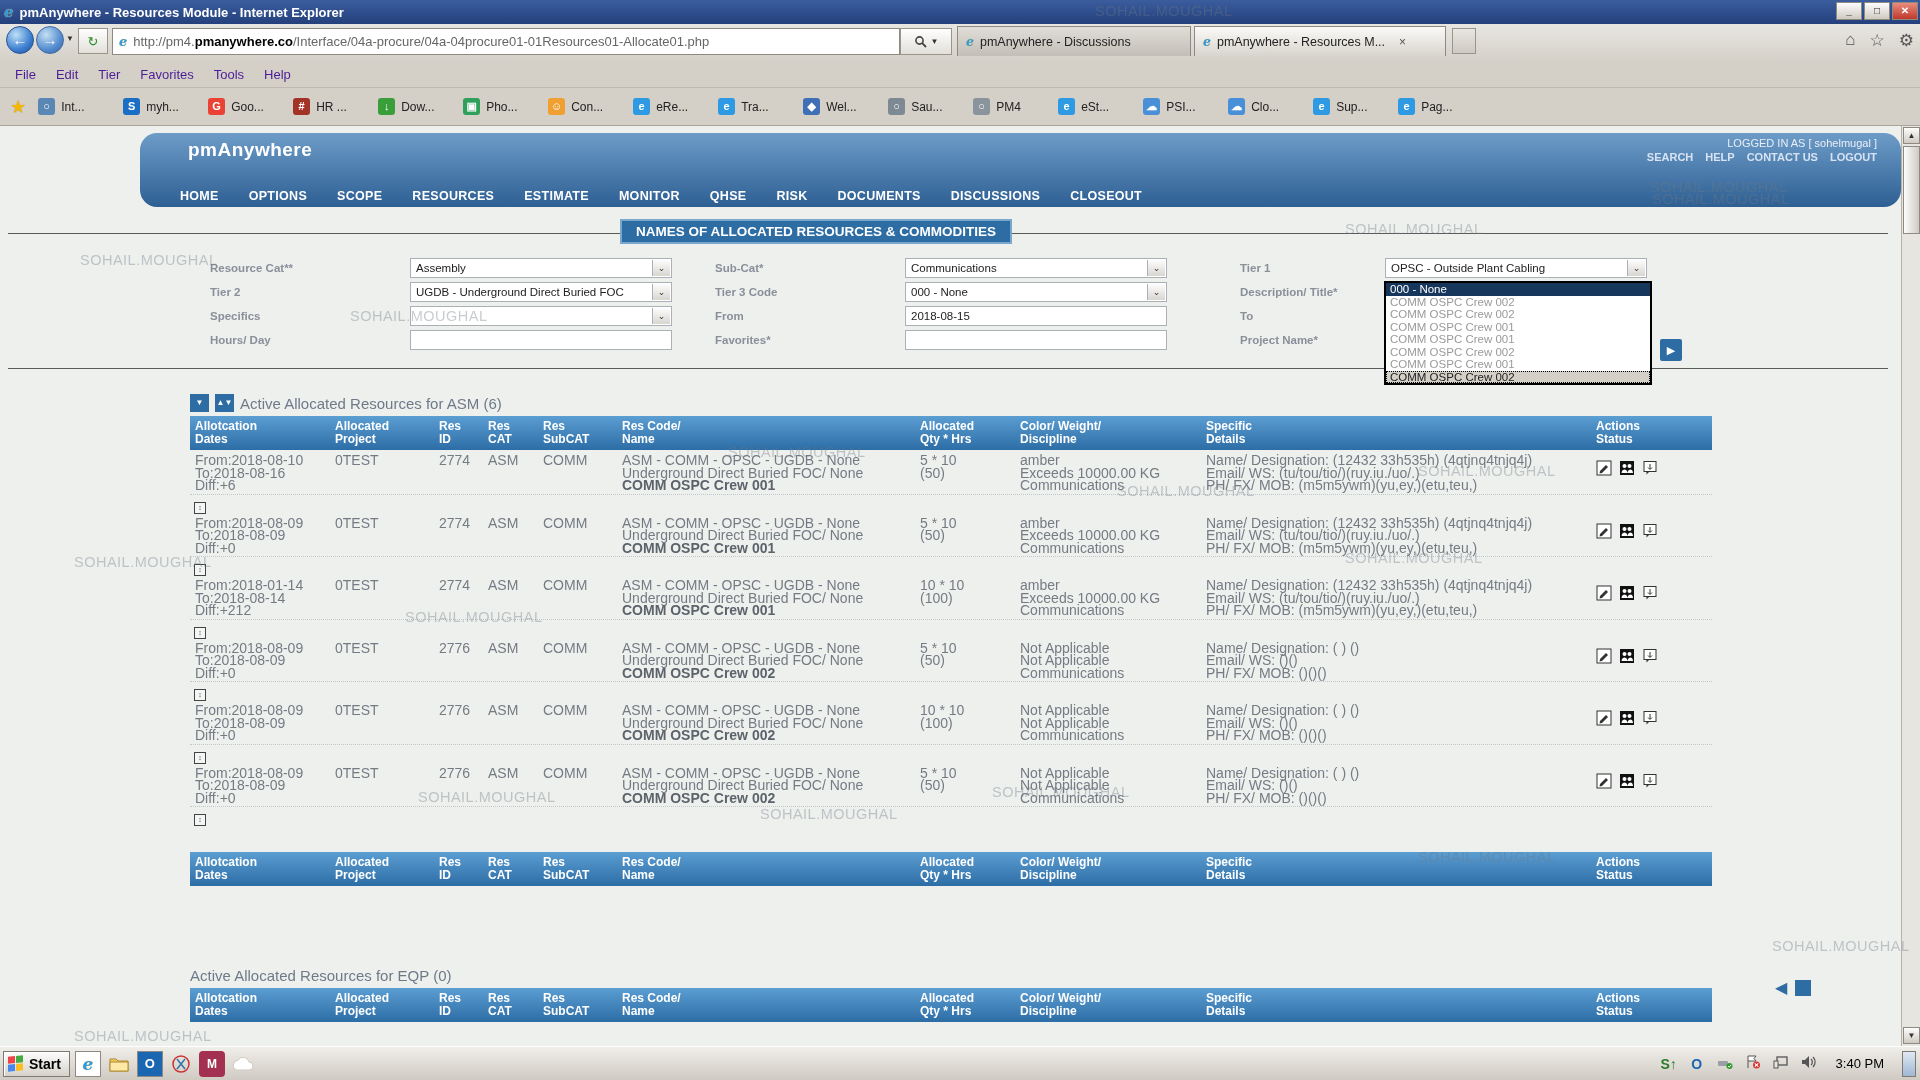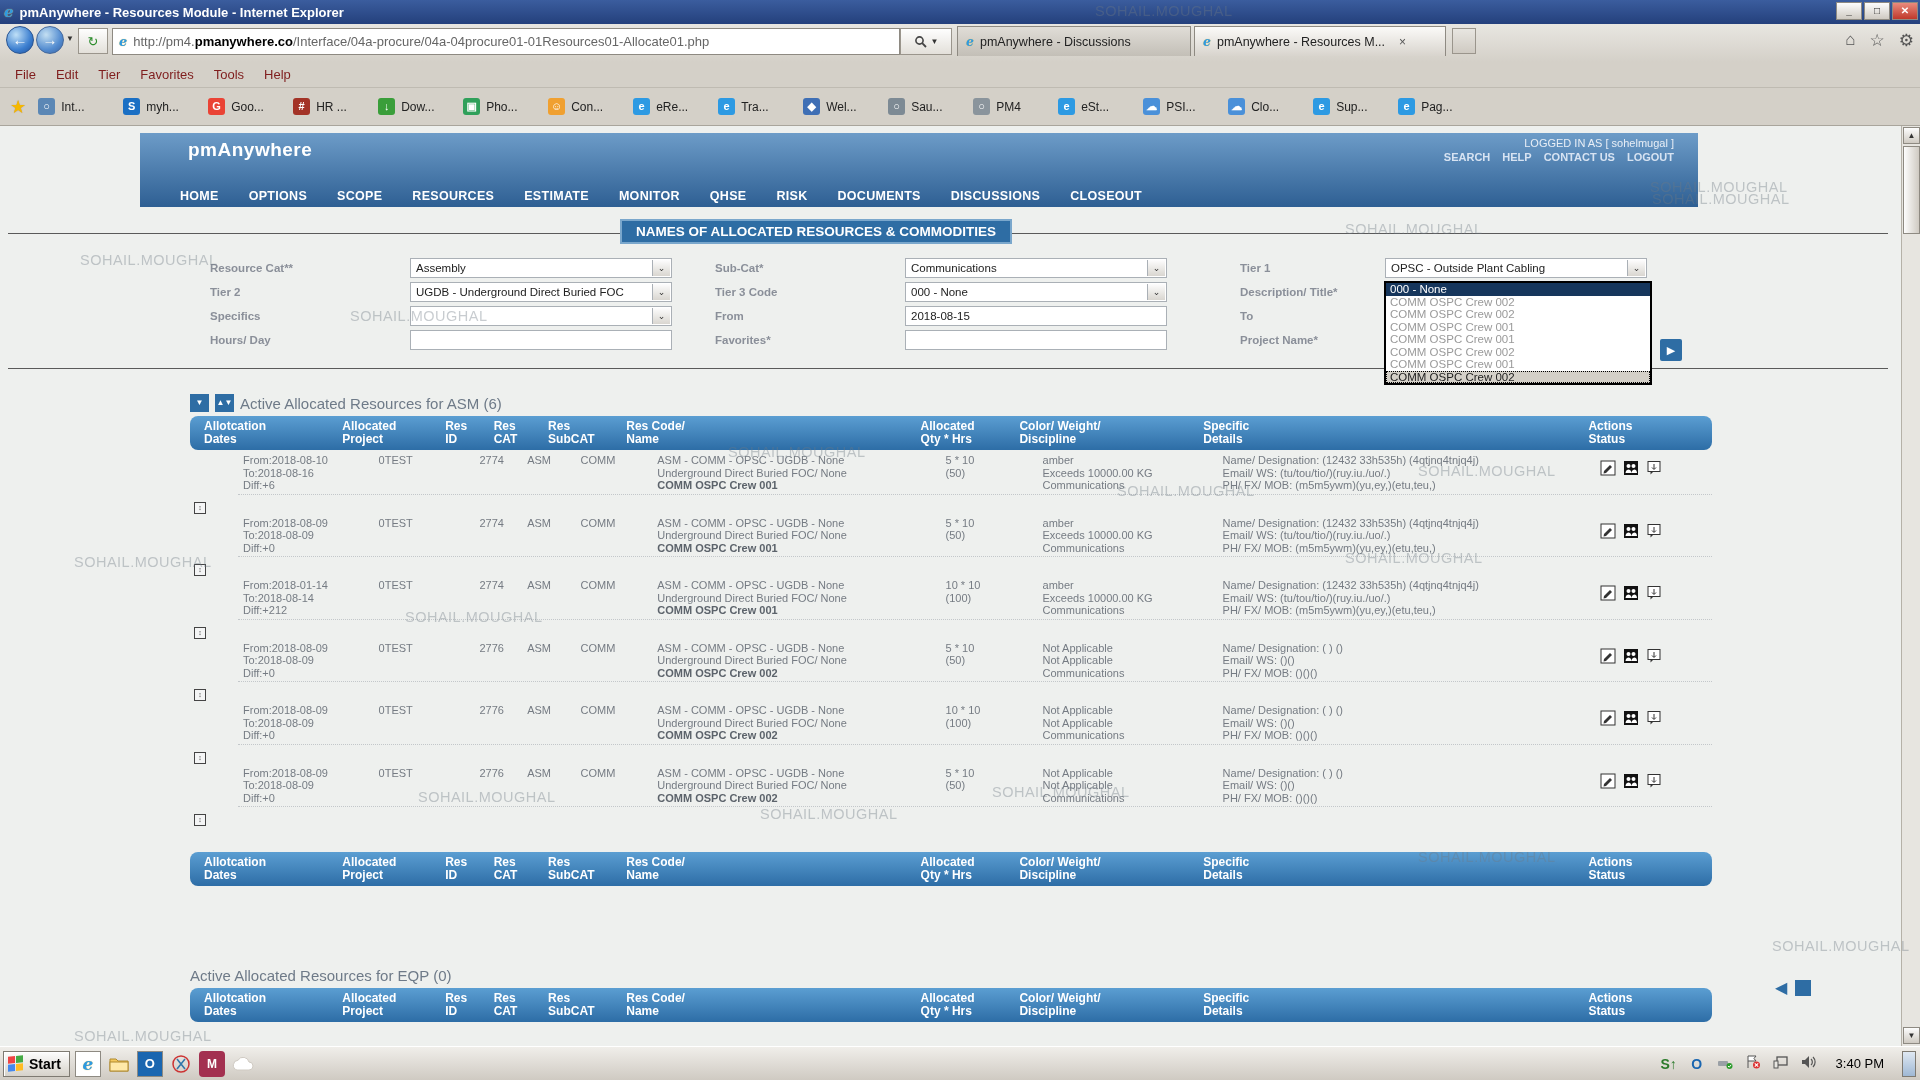--- a/index.html
+++ b/index.html
@@ -34,36 +34,36 @@
   .ie-e { display:inline-block; font-family:"DejaVu Serif", serif; font-style:italic; font-weight:bold;
     color:#2d9ae3; text-shadow:0 0 1px #f5c242; }
 
   .tab { top:26px; height:30px; background:linear-gradient(#e0ddd7,#c3bfb7); border:1px solid #8e8a82;
     border-bottom:none; display:flex; align-items:center; padding:0 8px; font-size:12.5px; color:#222; gap:6px; }
   .tab.active { background:linear-gradient(#fbfaf8,#d8d4cd); }
   .tab .close-x { color:#555; font-size:12px; margin-left:8px; }
   .chrome-icons { right:6px; top:30px; display:flex; gap:14px; font-size:17px; color:#555; }
 
   .menubar { left:0; top:62px; width:1920px; height:26px; background:#d4d0c8;
-    display:flex; align-items:center; gap:2px; font-size:13px; color:#7f1d1d; padding-left:6px;
+    display:flex; align-items:center; gap:2px; font-size:13px; color:#4c1d95; padding-left:6px;
     border-bottom:1px solid #bfbbb2; }
   .menubar span { padding:3px 9px; }
 
   .favbar { left:0; top:88px; width:1920px; height:38px; background:#d4d0c8;
     display:flex; align-items:center; padding-left:6px; border-bottom:1px solid #a9a59c; }
   .fav-star { color:#f5b800; font-size:18px; margin:0 10px 0 4px; text-shadow:0 0 1px #a87; }
   .fav-item { display:flex; align-items:center; gap:6px; font-size:12px; color:#222; width:85px; padding:4px 2px; }
   .favicon { width:17px; height:17px; border-radius:3px; display:inline-block; text-align:center;
     line-height:16px; font-size:11px; color:#fff; font-weight:bold; flex:none; }
 
   
   #viewport { left:0; top:126px; width:1901px; height:920px; background:#eef0ee; overflow:hidden; }
 
-  .appheader { left:140px; top:7px; width:1558px; height:74px;
-    background:linear-gradient(#6d9cc8,#2e5f93); }
+  .appheader { left:140px; top:7px; width:1761px; height:74px;
+    background:linear-gradient(#6d9cc8,#2e5f93);border-radius:17px; }
   .applogo { left:48px; top:6px; color:#fff; font-size:19px; font-weight:bold; letter-spacing:.5px; }
   .loggedin { right:24px; top:4px; color:#e8eef6; font-size:11px; text-align:right; }
   .toplinks { right:24px; top:18px; color:#d7e3f2; font-size:11px; font-weight:bold; display:flex; gap:12px; }
   .mainnav { left:40px; bottom:4px; display:flex; gap:30px; color:#fff; font-size:12.5px; font-weight:bold; }
   .mainnav span { letter-spacing:.3px; }
 
   .rule { height:1px; background:#5a5a5a; }
   .sectiontitle { left:620px; top:93px; background:#2e6da4; border:2px solid #7aa7cc; color:#fff;
     font-size:13.5px; font-weight:bold; padding:3px 14px; }
 
@@ -79,23 +79,23 @@
   .ddopt.selected { background:#16365c; color:#fff; }
   .ddopt.hover { background:#d4d0c8; color:#222; outline:1px dotted #000; outline-offset:-1px; }
 
   .gobtn { left:1660px; top:213px; width:22px; height:22px; background:#2e6da4; color:#fff;
     font-size:11px; text-align:center; line-height:22px; border-radius:2px; }
 
   .tbl-title { font-size:15px; color:#6e7a88; }
   .sortbtn { width:19px; height:18px; background:#2e6da4; color:#fff; font-size:8px;
     text-align:center; line-height:18px; display:inline-block; margin-right:2px; }
   .thead { display:flex; background:linear-gradient(#5b9ed2,#2d6da6); color:#fff;
-    font-size:12px; font-weight:bold; padding:2px 9px;border-radius:8px; }
+    font-size:12px; font-weight:bold; padding:2px 0; }
   .thead .th { padding:2px 5px; line-height:13px; }
-  .trow { display:flex; font-size:11px; color:#757b83; border-bottom:1px dotted #c3c7ca;margin-left:48px; }
+  .trow { display:flex; font-size:14px; color:#757b83; border-bottom:1px dotted #c3c7ca; }
   .trow .td { padding:4px 5px 2px; line-height:12.5px; }
   .td .bold { color:#5c636b; font-weight:bold; }
   .rowicons { height:18px; padding:1px 4px; }
   .miniicon { display:inline-block; width:12px; height:12px; border:1px solid #444; font-size:7px;
     line-height:10px; text-align:center; color:#444; background:#f4f5f5; }
   .acticons { display:flex; gap:7px; padding-top:6px; }
   .acticon { width:16px; height:16px; }
 
   .navsq { width:16px; height:16px; display:inline-block; }
 

